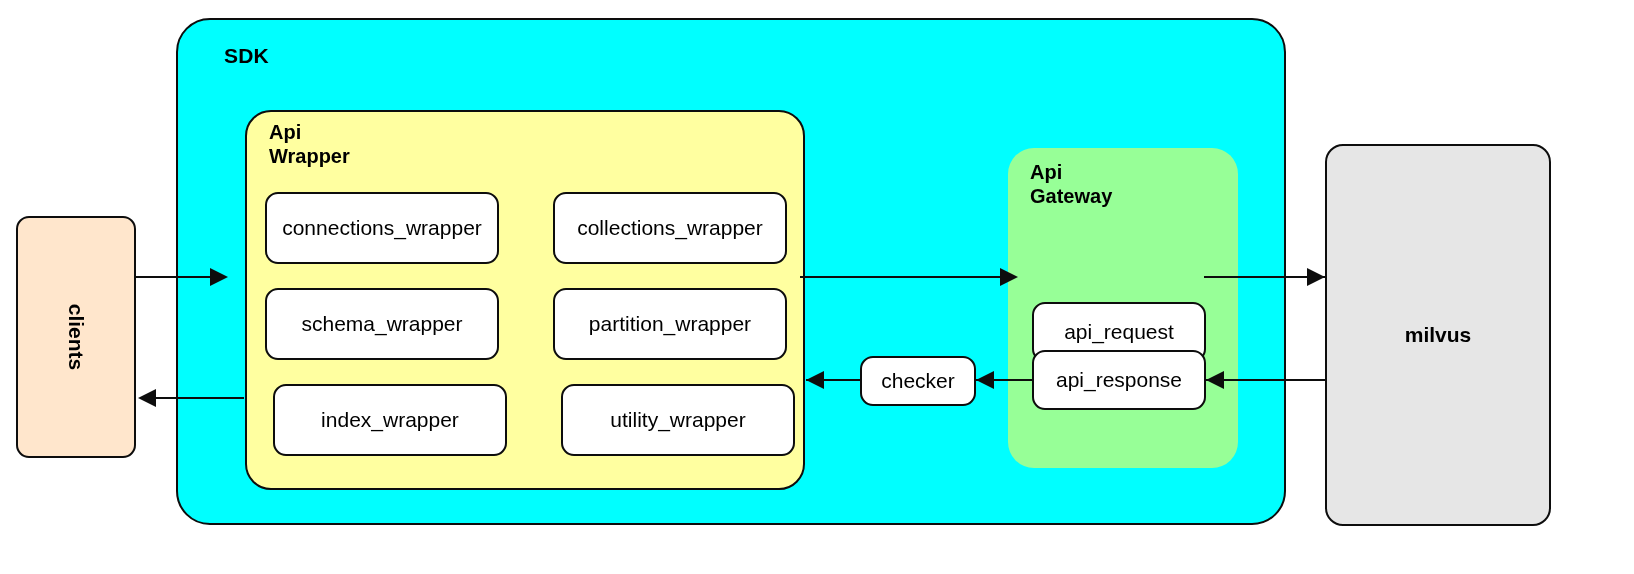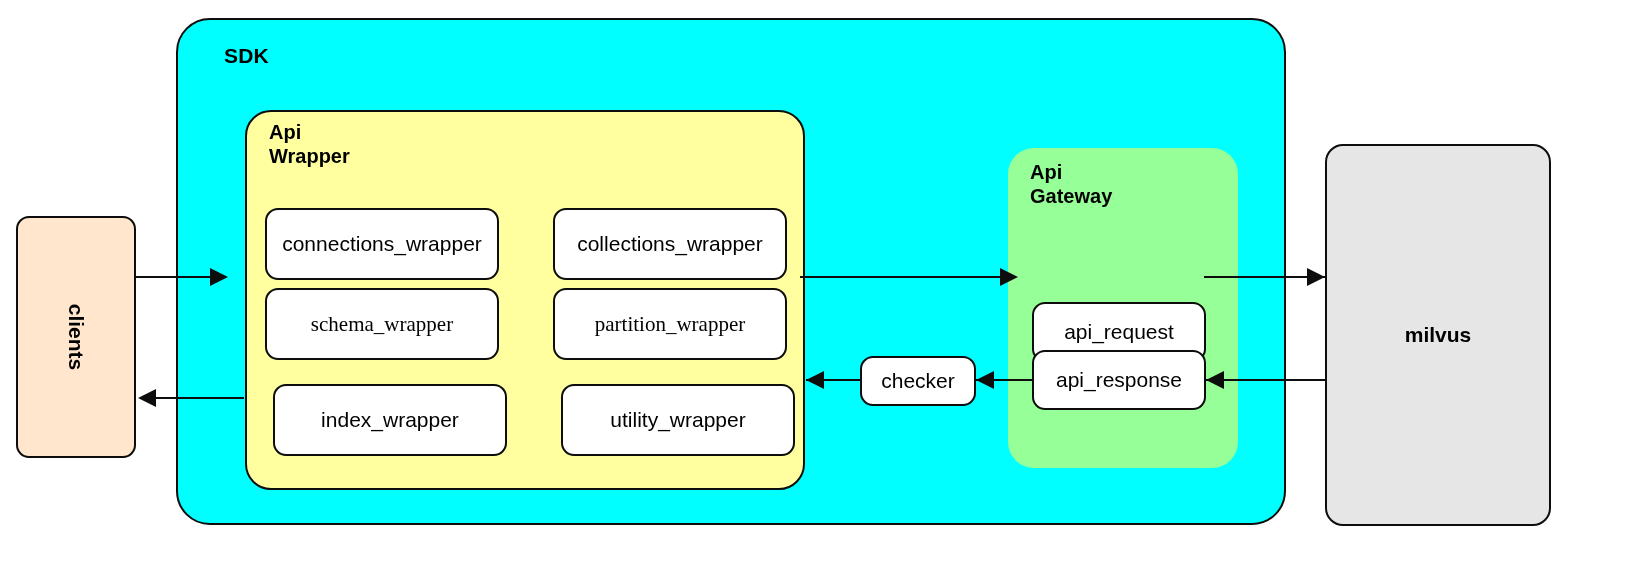--- a/index.html
+++ b/index.html
@@ -95,22 +95,22 @@
     background: #ffffff;
     border: 2px solid #0d0d0d;
     border-radius: 13px;
     font-size: 21px;
     color: #000000;
   }
   
   .cell { width: 234px; height: 72px; }
   .col-a { left: 265px; }
   .col-b { left: 553px; text-align: center; }
-  .row-1 { top: 208px; }
-  .row-2 { top: 288px; font-family: Liberation Serif, serif; }
+  .row-1 { top: 192px; }
+  .row-2 { top: 288px; }
   .row-3 { top: 384px; margin-left: 8px; }
 
   
   .gw-cell { left: 1032px; width: 174px; height: 60px; }
   .gw-row-1 { top: 256px; margin-top: 46px; }
   .gw-row-2 { top: 350px; justify-content: center; }
 
   
   .checker-box {
     left: 860px;

